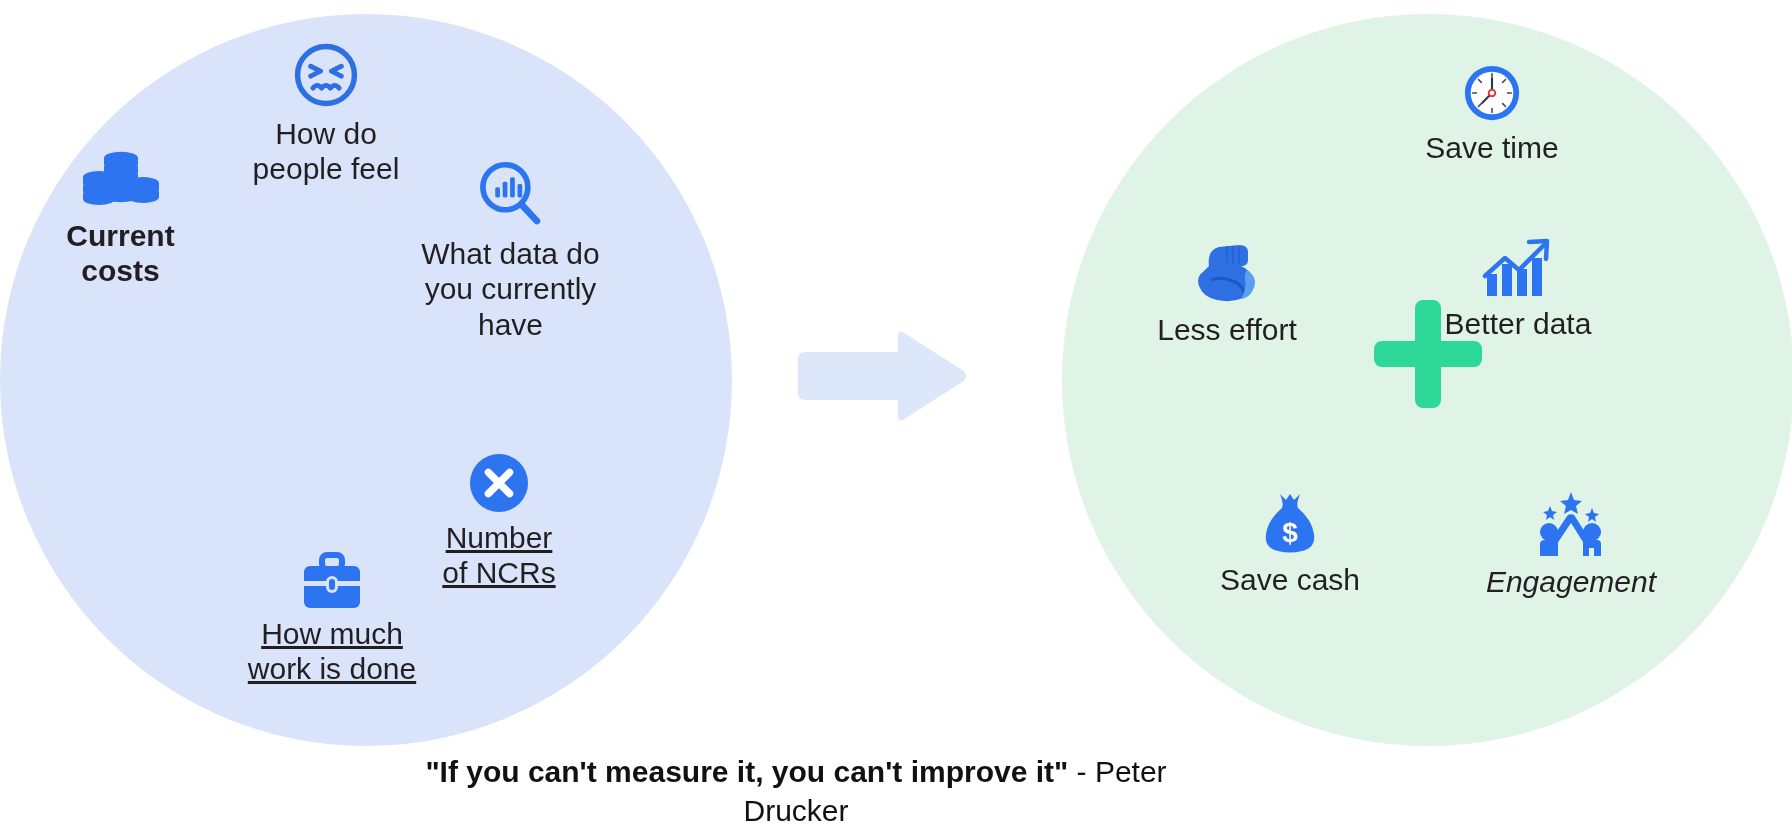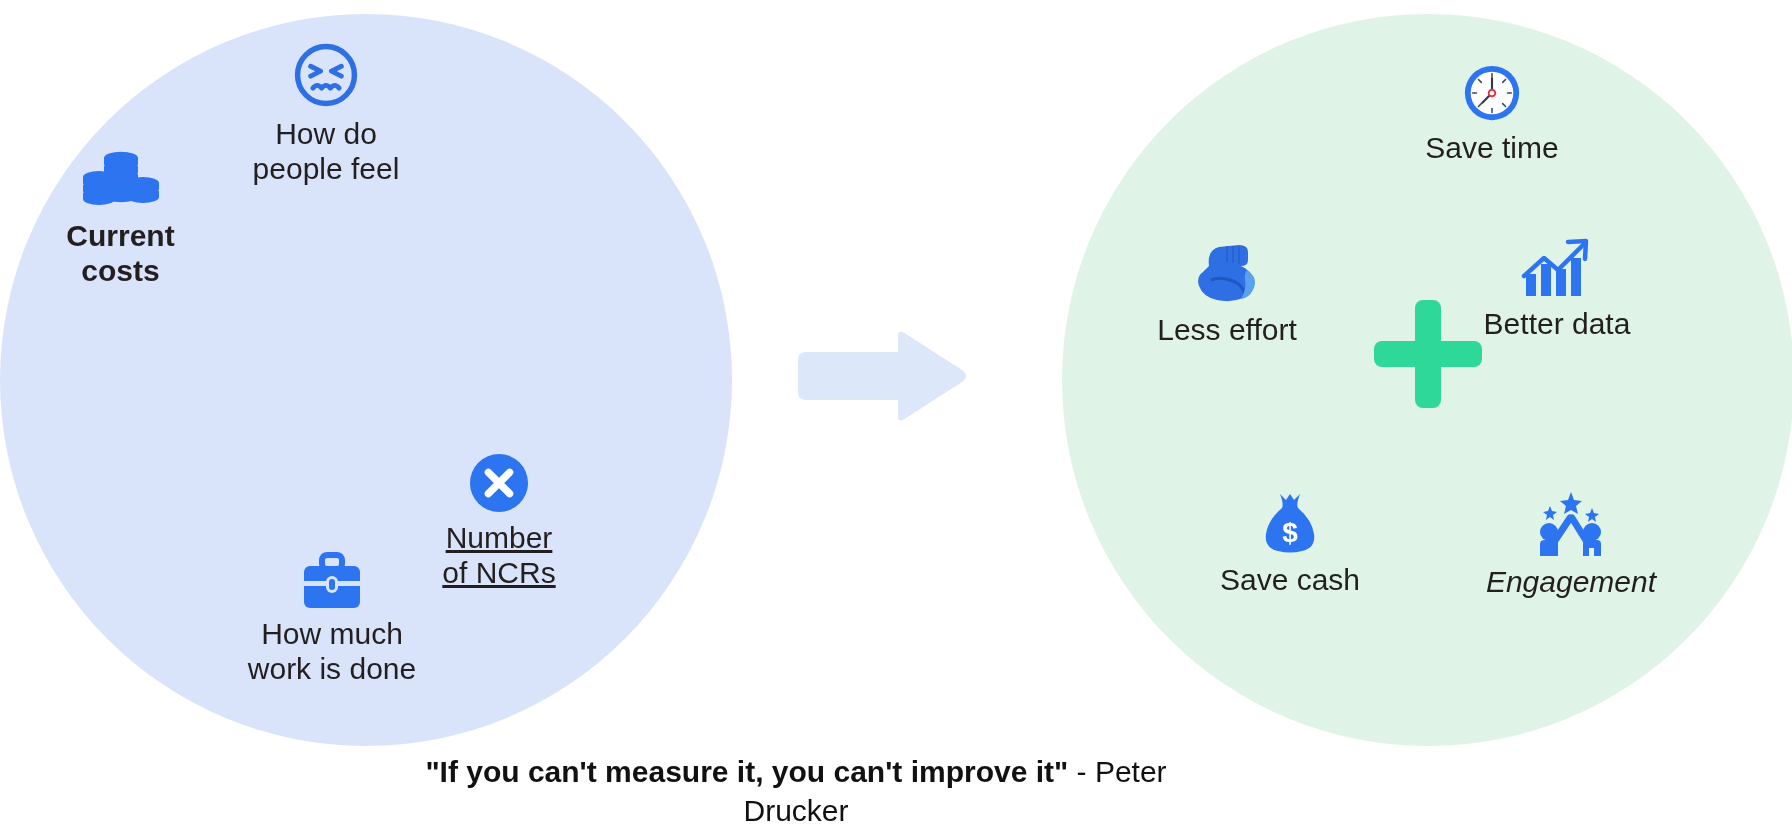--- a/index.html
+++ b/index.html
@@ -129,34 +129,51 @@
             <ellipse cx="61" cy="41" rx="16" ry="6"></ellipse>
           <rect x="45" y="43" width="32" height="6"></rect>
             <ellipse cx="61" cy="49" rx="16" ry="6"></ellipse>
         </g>
       </svg>
     </span>
     <span class="label">Current
 costs</span>
   </div>
 
+  <div class="item before-label" style="left:408px; top:158px; width:205px;">
+    <span class="icon-wrap">
+      <svg width="72" height="72" viewBox="0 0 64 64">
+        <circle cx="27" cy="26" r="20" fill="none" stroke="#2c74f0" stroke-width="5"></circle>
+        <g fill="#2c74f0">
+          <rect x="18" y="26" width="4.2" height="9" rx="1.4"></rect>
+          <rect x="24.6" y="21" width="4.2" height="14" rx="1.4"></rect>
+          <rect x="31.2" y="17" width="4.2" height="18" rx="1.4"></rect>
+          <rect x="37.8" y="23" width="4.2" height="12" rx="1.4"></rect>
+        </g>
+        <line x1="41" y1="41" x2="55" y2="56" stroke="#2c74f0" stroke-width="6" stroke-linecap="round"></line>
+      </svg>
+    </span>
+    <span class="label">What data do
+you currently
+have</span>
+  </div>
 
 
   <div class="item before-label" style="left:414px; top:452px; width:170px;text-decoration:underline;">
     <span class="icon-wrap">
       <svg width="62" height="62" viewBox="0 0 64 64">
         <circle cx="32" cy="32" r="30" fill="#2c74f0"></circle>
         <path d="M21 21 L43 43 M43 21 L21 43" stroke="#ffffff" stroke-width="7.5" stroke-linecap="round"></path>
       </svg>
     </span>
     <span class="label">Number
 of NCRs</span>
   </div>
 
-  <div class="item before-label" style="left:232px; top:552px; width:200px;">
+  <div class="item before-label" style="left:232px; top:552px; width:200px;text-decoration:underline;">
     <span class="icon-wrap">
       <svg width="66" height="58" viewBox="0 0 66 58">
         <rect x="23" y="3" width="20" height="14" rx="5" fill="none" stroke="#2c74f0" stroke-width="6"></rect>
         <rect x="5" y="14" width="56" height="42" rx="6" fill="#2c74f0"></rect>
         <rect x="5" y="29" width="56" height="5" fill="#d9e4fb"></rect>
         <rect x="27" y="24" width="12" height="17" rx="6" fill="#d9e4fb"></rect>
         <rect x="30" y="27" width="6" height="11" rx="3" fill="#2c74f0"></rect>
       </svg>
     </span>
     <span class="label">How much
@@ -208,21 +225,21 @@
     <span class="label">Less effort</span>
   </div>
 
   <div id="plus-sign">
     <svg width="120" height="120" viewBox="0 0 120 120">
       <rect x="47" y="6" width="26" height="108" rx="8" fill="#2ed898"></rect>
       <rect x="6" y="47" width="108" height="26" rx="8" fill="#2ed898"></rect>
     </svg>
   </div>
 
-  <div class="item after-label" style="left:1454px; top:236px; width:206px;">
+  <div class="item after-label" style="left:1415px; top:236px; width:206px;">
     <span class="icon-wrap">
       <svg width="78" height="64" viewBox="0 0 78 64">
         <g fill="#2c74f0">
           <rect x="8" y="38" width="10" height="22"></rect>
           <rect x="23" y="28" width="10" height="32"></rect>
           <rect x="38" y="33" width="10" height="27"></rect>
           <rect x="53" y="22" width="10" height="38"></rect>
         </g>
         <path d="M6 40 L26 22 L40 34 L66 8" fill="none" stroke="#2c74f0" stroke-width="4.5" stroke-linecap="round" stroke-linejoin="round"></path>
         <path d="M50 6 L68 5 L67 23" fill="none" stroke="#2c74f0" stroke-width="4.5" stroke-linecap="round" stroke-linejoin="round"></path>

